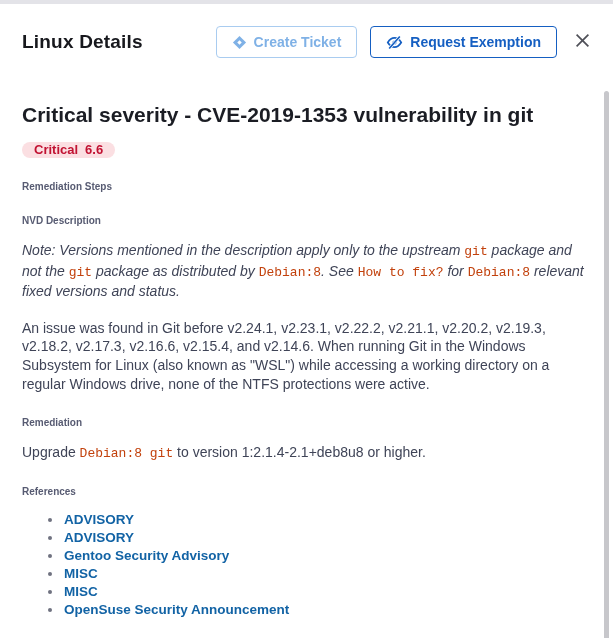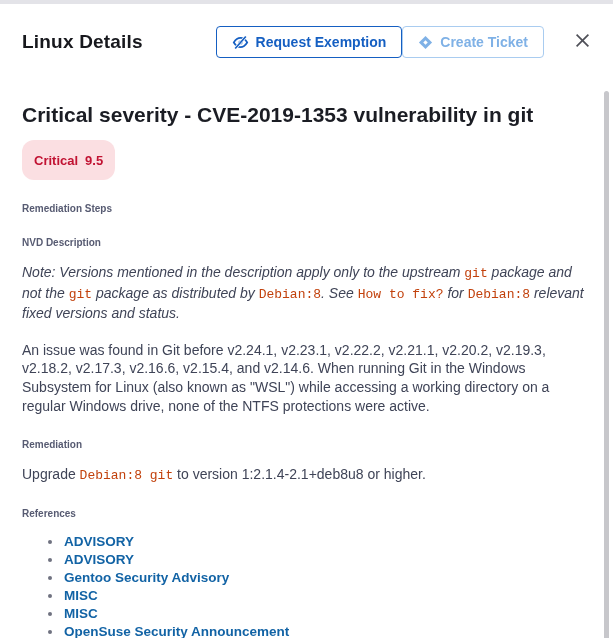--- a/index.html
+++ b/index.html
@@ -51,21 +51,21 @@
     padding: 45px 24px 0 22px;
   }
   .issue-title {
     font-size: 21px; font-weight: bold; color: #1b1d24;
     margin-bottom: 13px;
   }
   .severity-badge {
     display: inline-flex; align-items: center; gap: 7px;
     background: #fbdfe2; color: #c11232;
     font-size: 13px; font-weight: bold;
-    height: 40px; padding: 0 12px; border-radius: 12px;
+    height: 16px; padding: 0 12px; border-radius: 12px;
   }
   .section-heading {
     font-size: 10px; font-weight: bold; color: #575b72;
     margin-top: 23px;
   }
   .note-para {
     margin-top: 15px;
     font-size: 14px; font-style: italic; line-height: 19.5px;
     color: #3f4457;
   }
@@ -94,59 +94,59 @@
   }
 </style>
 </head>
 <body>
 
 <div class="top-strip"></div>
 
 <div class="header">
   <div class="header-title">Linux Details</div>
 
+  <button class="btn btn-create">
+    <span>
+      <svg width="15" height="15" viewBox="0 0 16 16">
+        <path d="M8 1 L15 8 L8 15 L1 8 Z" fill="#7fb1e6"></path>
+        <path d="M8 5.6 L10.4 8 L8 10.4 L5.6 8 Z" fill="#ffffff"></path>
+      </svg>
+    </span>
+    <span>Create Ticket</span>
+  </button>
+
   <button class="btn btn-exempt">
     <span>
       <svg width="17" height="17" viewBox="0 0 24 24">
         <path d="M12 5.5c-5.5 0-9.5 6.5-9.5 6.5s4 6.5 9.5 6.5 9.5-6.5 9.5-6.5-4-6.5-9.5-6.5z" fill="none" stroke="#155fc2" stroke-width="2.4"></path>
         <circle cx="12" cy="12" r="3" fill="#155fc2"></circle>
         <line x1="4.5" y1="20.5" x2="19.5" y2="3.5" stroke="#ffffff" stroke-width="4.5"></line>
         <line x1="4.5" y1="20.5" x2="19.5" y2="3.5" stroke="#155fc2" stroke-width="2.4"></line>
       </svg>
     </span>
     <span>Request Exemption</span>
-  </button>
-
-  <button class="btn btn-create">
-    <span>
-      <svg width="15" height="15" viewBox="0 0 16 16">
-        <path d="M8 1 L15 8 L8 15 L1 8 Z" fill="#7fb1e6"></path>
-        <path d="M8 5.6 L10.4 8 L8 10.4 L5.6 8 Z" fill="#ffffff"></path>
-      </svg>
-    </span>
-    <span>Create Ticket</span>
   </button>
 
   <button class="close-btn">
     <span>
       <svg width="15" height="15" viewBox="0 0 14 14">
         <line x1="1.5" y1="1.5" x2="12.5" y2="12.5" stroke="#4f5058" stroke-width="1.6"></line>
         <line x1="12.5" y1="1.5" x2="1.5" y2="12.5" stroke="#4f5058" stroke-width="1.6"></line>
       </svg>
     </span>
   </button>
 </div>
 
 <div class="content">
 
   <div class="issue-title">Critical severity - CVE-2019-1353 vulnerability in git</div>
 
   <span class="severity-badge">
     <span>Critical</span>
-    <span>9.5</span>
+    <span>6.6</span>
   </span>
 
   <div class="section-heading">Remediation Steps</div>
 
   <div class="section-heading">NVD Description</div>
 
   <p class="note-para"><b>Note:</b><span> Versions mentioned in the description apply only to the upstream </span><code class="inline-code">git</code><span> package and not the </span><code class="inline-code">git</code><span> package as distributed by </span><code class="inline-code">Debian:8</code><span>. See </span><code class="inline-code">How to fix?</code><span> for </span><code class="inline-code">Debian:8</code><span> relevant fixed versions and status.</span></p>
 
   <p class="body-para">An issue was found in Git before v2.24.1, v2.23.1, v2.22.2, v2.21.1, v2.20.2, v2.19.3, v2.18.2, v2.17.3, v2.16.6, v2.15.4, and v2.14.6. When running Git in the Windows Subsystem for Linux (also known as "WSL") while accessing a working directory on a regular Windows drive, none of the NTFS protections were active.</p>
 

